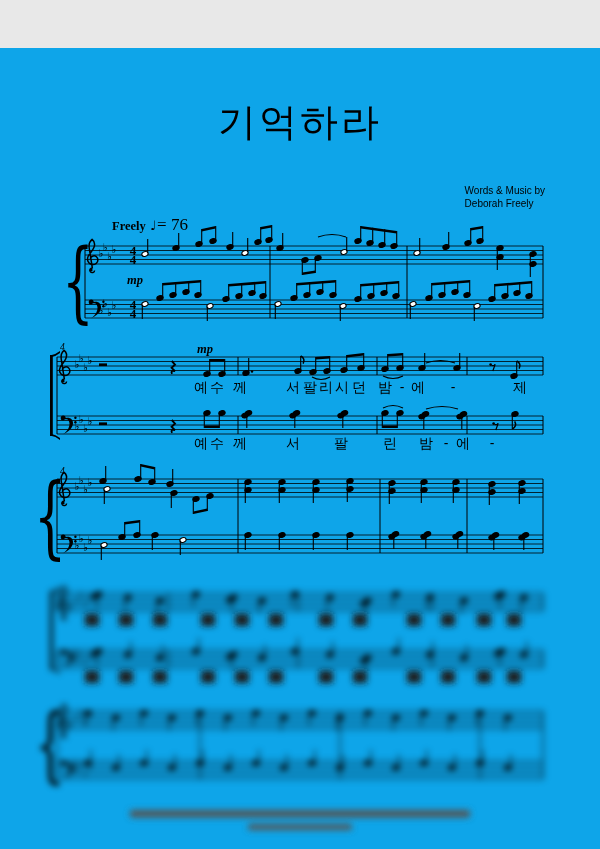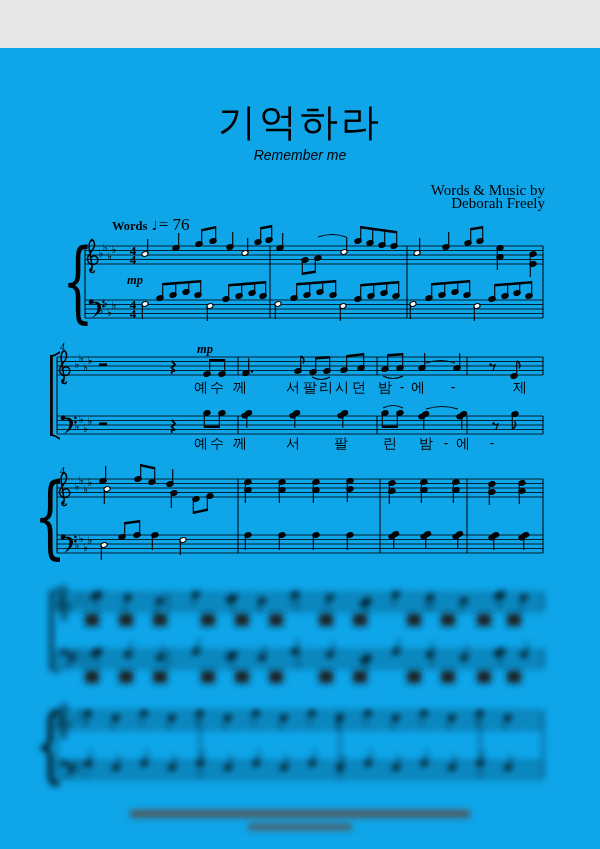--- a/index.html
+++ b/index.html
@@ -3,45 +3,44 @@
 <meta charset="utf-8">
 <style>
   html,body{margin:0;padding:0;background:#e8e8e8;}
   #page{position:relative;width:600px;height:849px;background:#0ea5e9;overflow:hidden;
         font-family:"Liberation Sans",sans-serif;margin-top:48px;}
   .title-block{position:absolute;top:52px;left:0;width:600px;text-align:center;}
   .title{font-size:38px;line-height:44px;font-weight:500;letter-spacing:3px;color:#000;
          font-family:"Liberation Sans",sans-serif;}
   .subtitle{font-size:14px;font-style:italic;color:#000;margin-top:3px;
             font-family:"Liberation Sans",sans-serif;}
-  .credits{position:absolute;top:136px;right:55px;text-align:right;font-size:15px;line-height:13px;
-           color:#000;font-family:Liberation Serif, serif;}
+  .credits{position:absolute;top:136px;right:55px;text-align:left;font-size:10px;line-height:13px;
+           color:#000;font-family:Liberation Sans, sans-serif;}
   .tempo{position:absolute;top:167px;left:112px;font-size:12.5px;color:#000;white-space:nowrap;
          font-family:"Liberation Serif",serif;}
   .tempo b{font-weight:bold;}
   .tempo .notechar{font-family:"DejaVu Sans",sans-serif;font-size:13px;padding:0 1px;}
   .tempo .val{font-size:17px;}
   svg text{user-select:none;}
 </style>
 </head>
 <body>
 
 <div id="page">
 
   <div class="title-block">
     <div class="title">기억하라</div>
-    <div class="subtitle">Remember me</div>
   </div>
 
   <div class="credits">
     <div>Words &amp; Music by</div>
     <div>Deborah Freely</div>
   </div>
 
-  <div class="tempo"><b>Words</b>&nbsp;<span class="notechar">♩</span><span class="val">= 76</span></div>
+  <div class="tempo"><b>Freely</b>&nbsp;<span class="notechar">♩</span><span class="val">= 76</span></div>
 
   <svg id="score" width="600" height="849" viewBox="0 0 600 849" style="position:absolute;left:0;top:0;">
     <defs>
       <filter id="blurF" x="-6%" y="-6%" width="112%" height="112%">
         <feGaussianBlur id="blurPrim" stdDeviation="3.4"></feGaussianBlur>
       </filter>
     </defs>
   <g>
         <line x1="85" x2="543" y1="198" y2="198" stroke="#000" stroke-width="0.8"></line>
         <line x1="85" x2="543" y1="202.5" y2="202.5" stroke="#000" stroke-width="0.8"></line>

